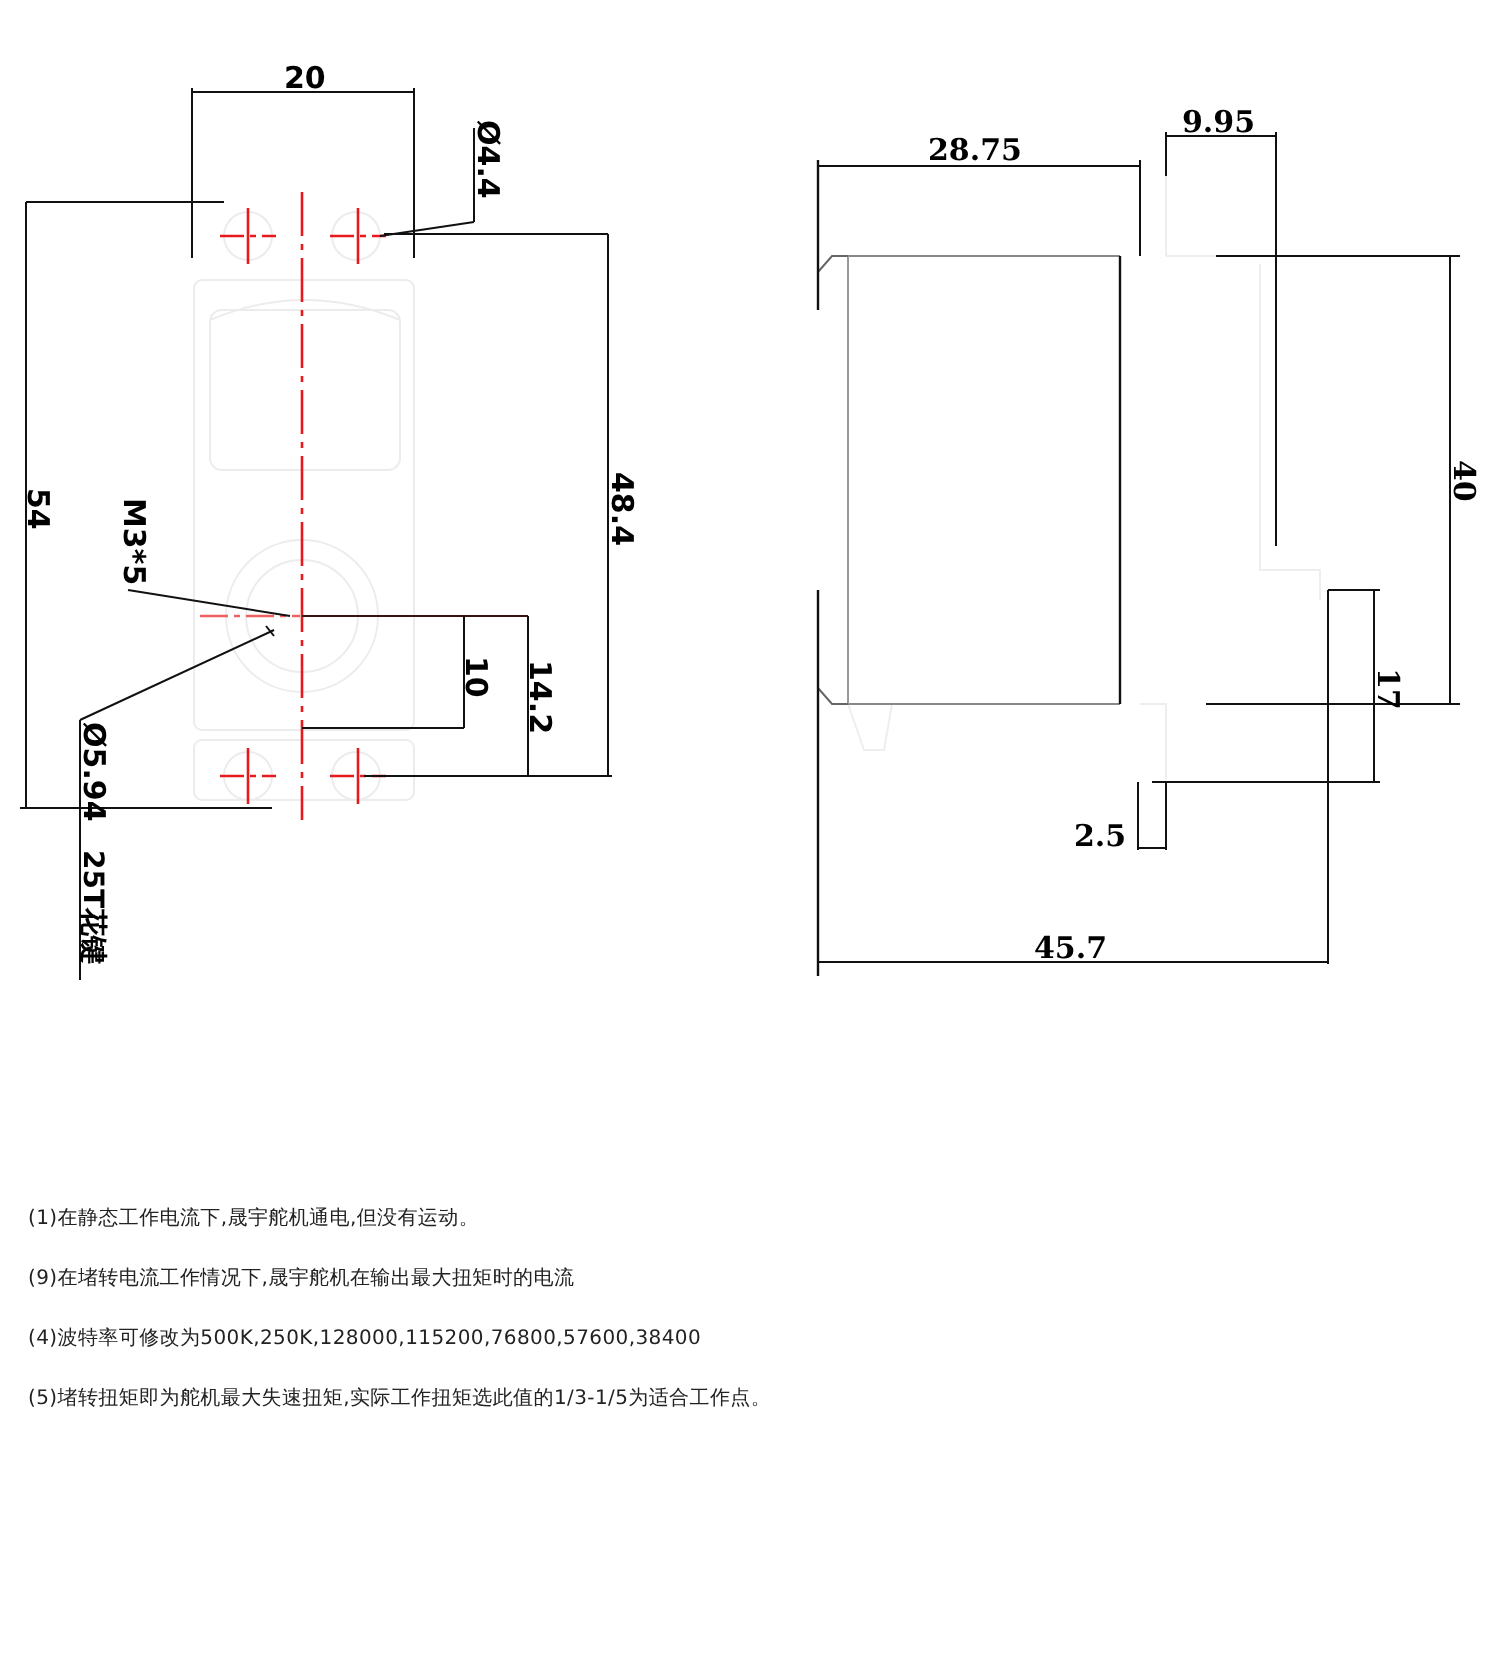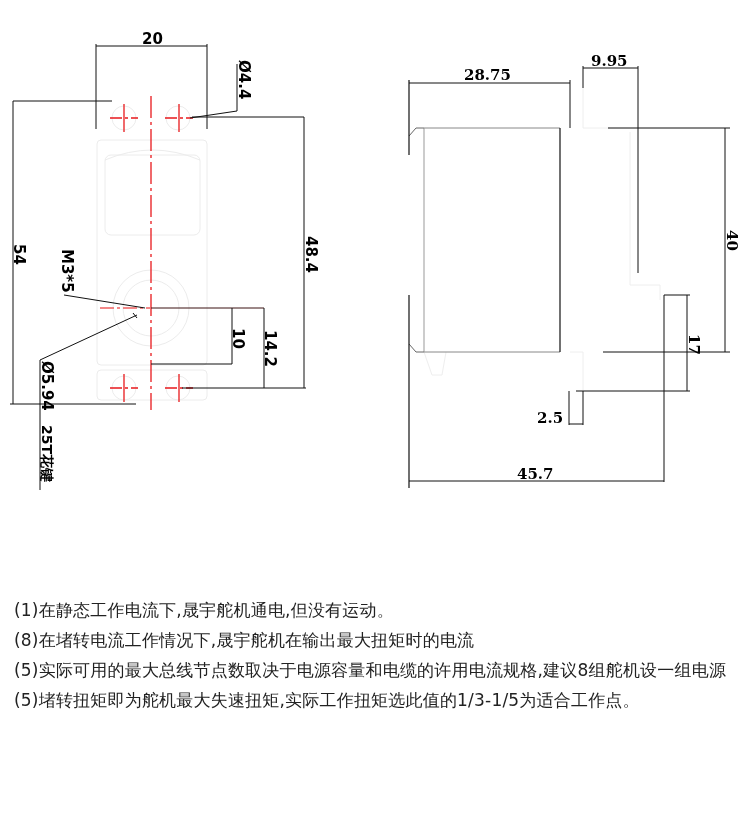--- a/index.html
+++ b/index.html
@@ -1,21 +1,21 @@
 <!DOCTYPE html>
 <html><head>
 <meta charset="utf-8">
 <style>
   html, body { margin:0; padding:0; background:#ffffff; }
   body { width:750px; height:835px; position:relative; overflow:hidden; font-family:"DejaVu Sans", sans-serif; }
   #drawing { position:absolute; left:0; top:0; width:750px; height:560px; }
   .dim-text { font-family:"DejaVu Sans", sans-serif; font-weight:bold; font-size:15px; fill:#000; }
   .dim-text-serif { font-family:"DejaVu Serif", serif; font-weight:bold; font-size:15px; fill:#000; }
   .notes { position:absolute; left:14px; top:595px; width:730px; }
-  .note { font-family:"DejaVu Sans", sans-serif; font-size:17px; color:#222; line-height:30px; height:30px; white-space:nowrap; letter-spacing:0.2px; }
+  .note { font-family:"DejaVu Sans", sans-serif; font-size:10px; color:#222; line-height:30px; height:30px; white-space:nowrap; letter-spacing:0.2px; }
 </style>
 </head>
 <body>
 
 <svg id="drawing" viewBox="0 0 750 560" xmlns="http://www.w3.org/2000/svg">
 
   <g>
 
     <g stroke="#ececec" stroke-width="1" fill="none">
       <rect x="97" y="140" width="110" height="225" rx="4"></rect>
@@ -133,16 +133,16 @@
     <text class="dim-text-serif" x="591" y="66">9.95</text>
     <text class="dim-text-serif" transform="translate(727,230) rotate(90)">40</text>
     <text class="dim-text-serif" transform="translate(689,334) rotate(90)">17</text>
     <text class="dim-text-serif" x="537" y="423">2.5</text>
     <text class="dim-text-serif" x="517" y="479">45.7</text>
   </g>
 </svg>
 
 <div class="notes">
   <div class="note">(1)在静态工作电流下,晟宇舵机通电,但没有运动。</div>
-  <div class="note">(8)在堵转电流工作情况下,晟宇舵机在输出最大扭矩时的电流</div>
-  <div class="note">(5)实际可用的最大总线节点数取决于电源容量和电缆的许用电流规格,建议8组舵机设一组电源</div>
+  <div class="note">(9)在堵转电流工作情况下,晟宇舵机在输出最大扭矩时的电流</div>
+  <div class="note">(4)波特率可修改为500K,250K,128000,115200,76800,57600,38400</div>
   <div class="note">(5)堵转扭矩即为舵机最大失速扭矩,实际工作扭矩选此值的1/3-1/5为适合工作点。</div>
 </div>
 
 </body></html>

